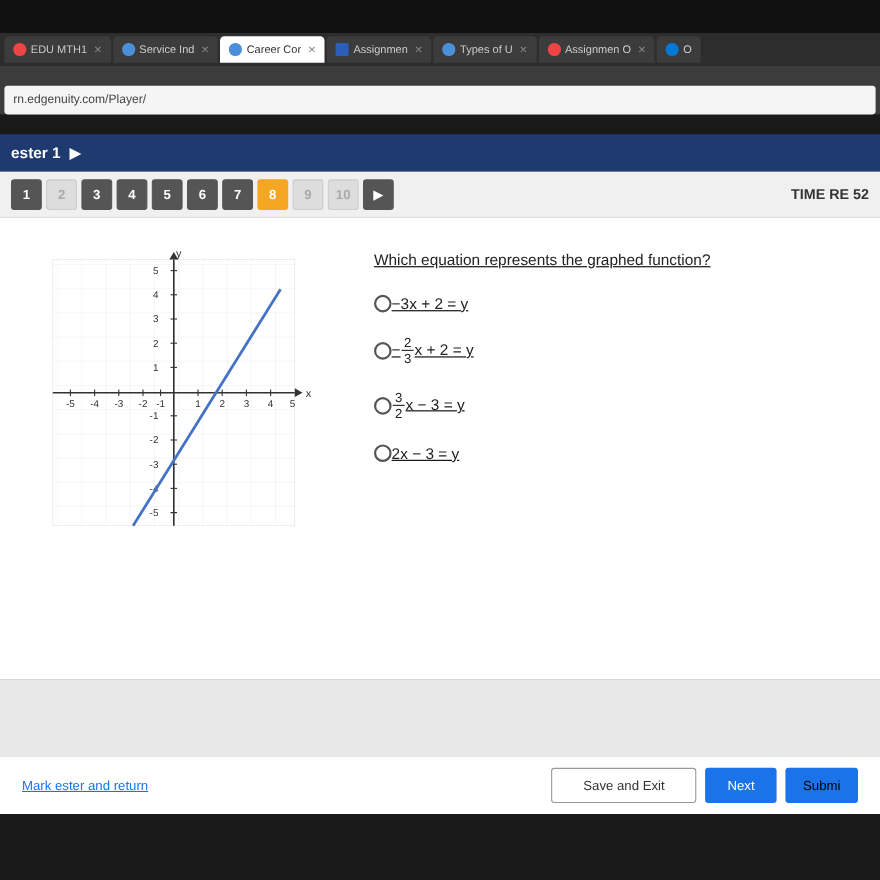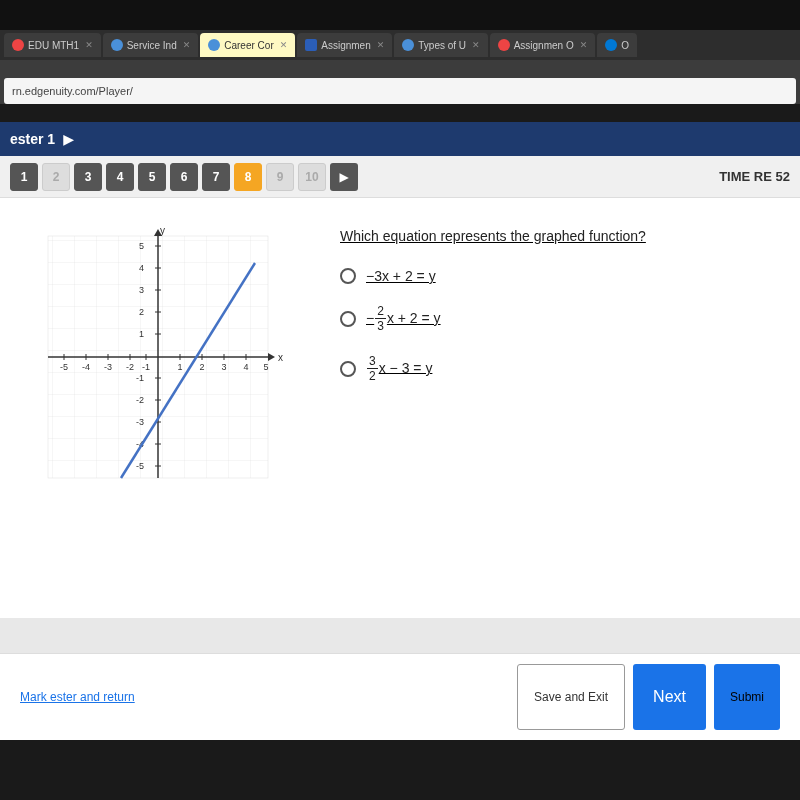--- a/index.html
+++ b/index.html
@@ -43,21 +43,21 @@
       font-size: 10px;
       color: #ccc;
       background: #3c3c3c;
       white-space: nowrap;
       max-width: 110px;
       overflow: hidden;
       gap: 4px;
     }
 
     .tab.active {
-      background: #fef9c3;
+      background: #ffffff;
       color: #333;
     }
 
     .tab-icon {
       width: 12px;
       height: 12px;
       border-radius: 50%;
       flex-shrink: 0;
     }
 
@@ -197,21 +197,21 @@
       font-size: 14px;
       color: #222;
       margin-bottom: 24px;
       font-weight: 400;
     }
 
     .answer-option {
       display: flex;
       align-items: center;
       margin-bottom: 20px;
-      gap: 10px;
+      gap: 0;
       cursor: pointer;
     }
 
     .radio-circle {
       width: 16px;
       height: 16px;
       border-radius: 50%;
       border: 2px solid #555;
       flex-shrink: 0;
       background: white;
@@ -241,35 +241,35 @@
       text-decoration: underline;
       cursor: pointer;
     }
 
     .bottom-buttons {
       display: flex;
       gap: 8px;
     }
 
     .btn-save {
-      padding: 8px 16px;
+      padding: 8px 28px;
       background: white;
       border: 1px solid #999;
       border-radius: 3px;
       font-size: 12px;
       cursor: pointer;
       color: #333;
     }
 
     .btn-next {
-      padding: 24px 20px;
+      padding: 8px 20px;
       background: #1a73e8;
       border: none;
       border-radius: 3px;
-      font-size: 16px;
+      font-size: 12px;
       cursor: pointer;
       color: white;
     }
 
     .btn-submit {
       padding: 8px 16px;
       background: #1a73e8;
       border: none;
       border-radius: 3px;
       font-size: 12px;
@@ -472,20 +472,24 @@
     <div class="answer-option">
       <div class="radio-circle"></div>
       <span class="option-text">
         <span class="fraction">
             <span class="numerator">3</span>
             <span class="denominator">2</span>
           </span>x − 3 = y
       </span>
     </div>
 
+    <div class="answer-option">
+      <div class="radio-circle"></div>
+      <span class="option-text">2x − 3 = y</span>
+    </div>
   </div>
 </div>
 
 <div style="background:#e8e8e8; flex:1; min-height:160px;"></div>
 
 <div class="bottom-bar">
   <a class="mark-link">Mark ester and return</a>
   <div class="bottom-buttons">
     <button class="btn-save">Save and Exit</button>
     <button class="btn-next">Next</button>

